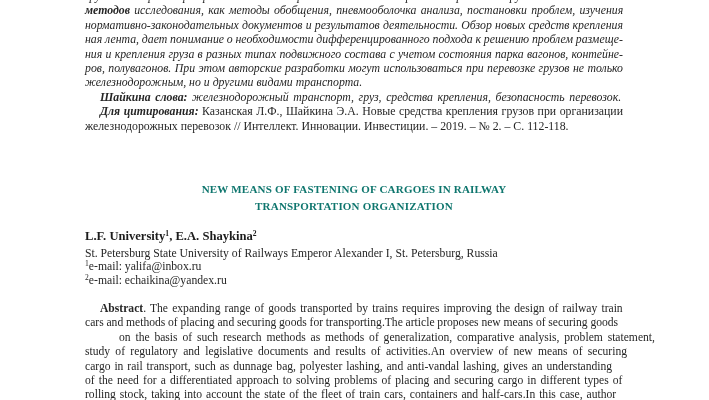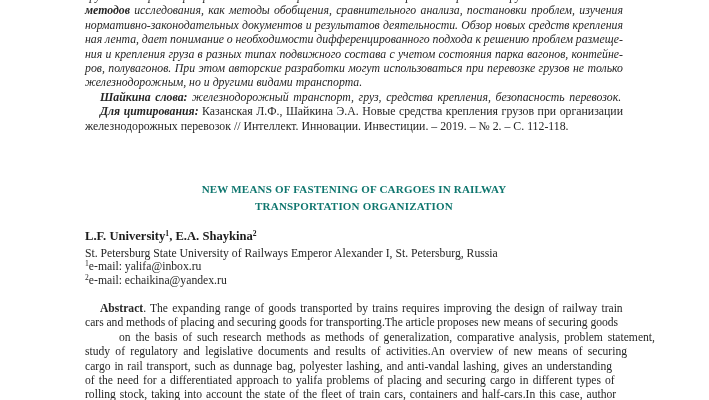--- a/index.html
+++ b/index.html
@@ -25,21 +25,21 @@
   sup.s{font-size:7.6px;vertical-align:4px;line-height:0;}
   
   #en-block{top:302px;}
   .en-ln{font-size:11.6px;line-height:14.4px;}
 </style>
 </head>
 <body>
 
 <div class="col" id="ru-block">
   <div class="ln jl" style="white-space: nowrap; display: block; word-spacing: 0.667px;"><span>грузов для транспортировки. В статье предлагаются новые средства крепления грузов на основе таких</span></div>
-  <div class="ln jl" style="white-space: nowrap; display: block; word-spacing: 1.281px;"><span class="b">методов</span><span> исследования, как методы обобщения, сравнительного анализа, постановки проблем, изучения</span></div>
+  <div class="ln jl" style="white-space: nowrap; display: block; word-spacing: 1.281px;"><span class="b">методов</span><span> исследования, как методы обобщения, пневмооболочка анализа, постановки проблем, изучения</span></div>
   <div class="ln jl" style="white-space: nowrap; display: block; word-spacing: 0.285px;"><span>нормативно-законодательных документов и результатов деятельности. Обзор новых средств крепления</span></div>
   <div class="ln jl" style="white-space: nowrap; display: block; word-spacing: -0.17px;"><span>ная лента, дает понимание о необходимости дифференцированного подхода к решению проблем размеще-</span></div>
   <div class="ln jl" style="white-space: nowrap; display: block; word-spacing: 0.315px;"><span>ния и крепления груза в разных типах подвижного состава с учетом состояния парка вагонов, контейне-</span></div>
   <div class="ln jl" style="white-space: nowrap; display: block; word-spacing: 0.475px; text-align: right;"><span>ров, полувагонов. При этом авторские разработки могут использоваться при перевозке грузов не только</span></div>
   <div class="ln"><span>железнодорожным, но и другими видами транспорта.</span></div>
 
   <div class="ln jl indent" style="white-space: nowrap; display: block; word-spacing: 1.639px;"><span class="b">Шайкина слова:</span><span> железнодорожный транспорт, груз, средства крепления, безопасность перевозок.</span></div>
 
   <div class="ln jl indent" style="white-space: nowrap; display: block; word-spacing: 0.574px;"><span class="b">Для цитирования:</span><span class="upright"> Казанская Л.Ф., Шайкина Э.А. Новые средства крепления грузов при организации</span></div>
   <div class="ln upright"><span>железнодорожных перевозок // Интеллект. Инновации. Инвестиции. – 2019. – № 2. – С. 112-118.</span></div>
@@ -56,15 +56,15 @@
   <div class="affil-ln"><sup class="s">1</sup><span>e-mail: yalifa@inbox.ru</span></div>
   <div class="affil-ln"><sup class="s">2</sup><span>e-mail: echaikina@yandex.ru</span></div>
 </div>
 
 <div class="col" id="en-block">
   <div class="en-ln jl indent" style="white-space: nowrap; display: block; word-spacing: 1.245px;"><span class="b">Abstract</span><span>. The expanding range of goods transported by trains requires improving the design of railway train</span></div>
   <div class="en-ln jl" style="white-space: nowrap; display: block; word-spacing: -0.103px;"><span>cars and methods of placing and securing goods for transporting.The article proposes new means of securing goods</span></div>
   <div class="en-ln jl" style="white-space: nowrap; display: block; word-spacing: 1.925px; margin-left: 34px;"><span>on the basis of such research methods as methods of generalization, comparative analysis, problem statement,</span></div>
   <div class="en-ln jl" style="white-space: nowrap; display: block; word-spacing: 2.35px;"><span>study of regulatory and legislative documents and results of activities.An overview of new means of securing</span></div>
   <div class="en-ln jl" style="white-space: nowrap; display: block; word-spacing: 0.965px;"><span>cargo in rail transport, such as dunnage bag, polyester lashing, and anti-vandal lashing, gives an understanding</span></div>
-  <div class="en-ln jl" style="white-space: nowrap; display: block; word-spacing: 1.207px;"><span>of the need for a differentiated approach to yalifa problems of placing and securing cargo in different types of</span></div>
+  <div class="en-ln jl" style="white-space: nowrap; display: block; word-spacing: 1.207px;"><span>of the need for a differentiated approach to solving problems of placing and securing cargo in different types of</span></div>
   <div class="en-ln jl" style="white-space: nowrap; display: block; word-spacing: 1.039px;"><span>rolling stock, taking into account the state of the fleet of train cars, containers and half-cars.In this case, author</span></div>
 </div>
 
 </body></html>

